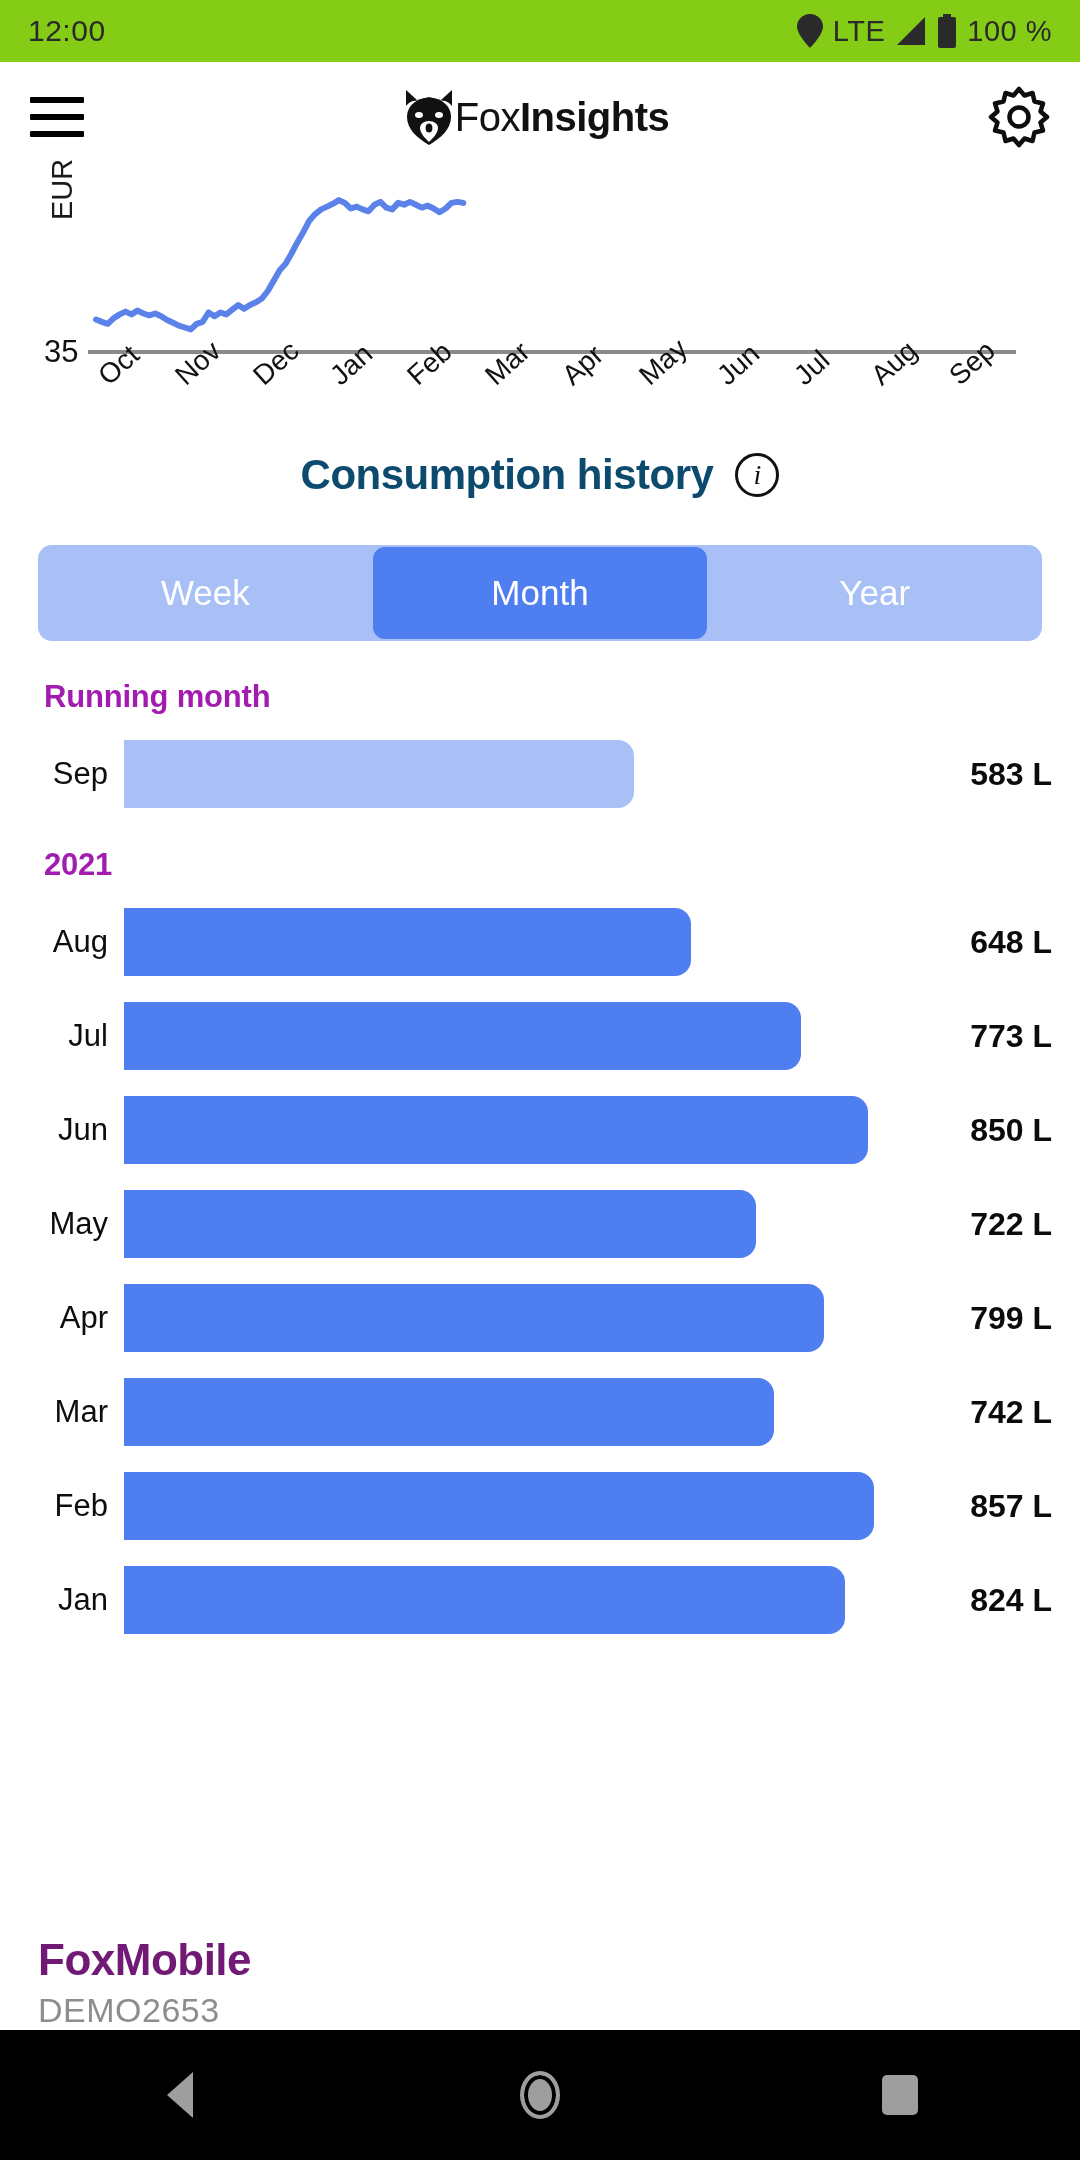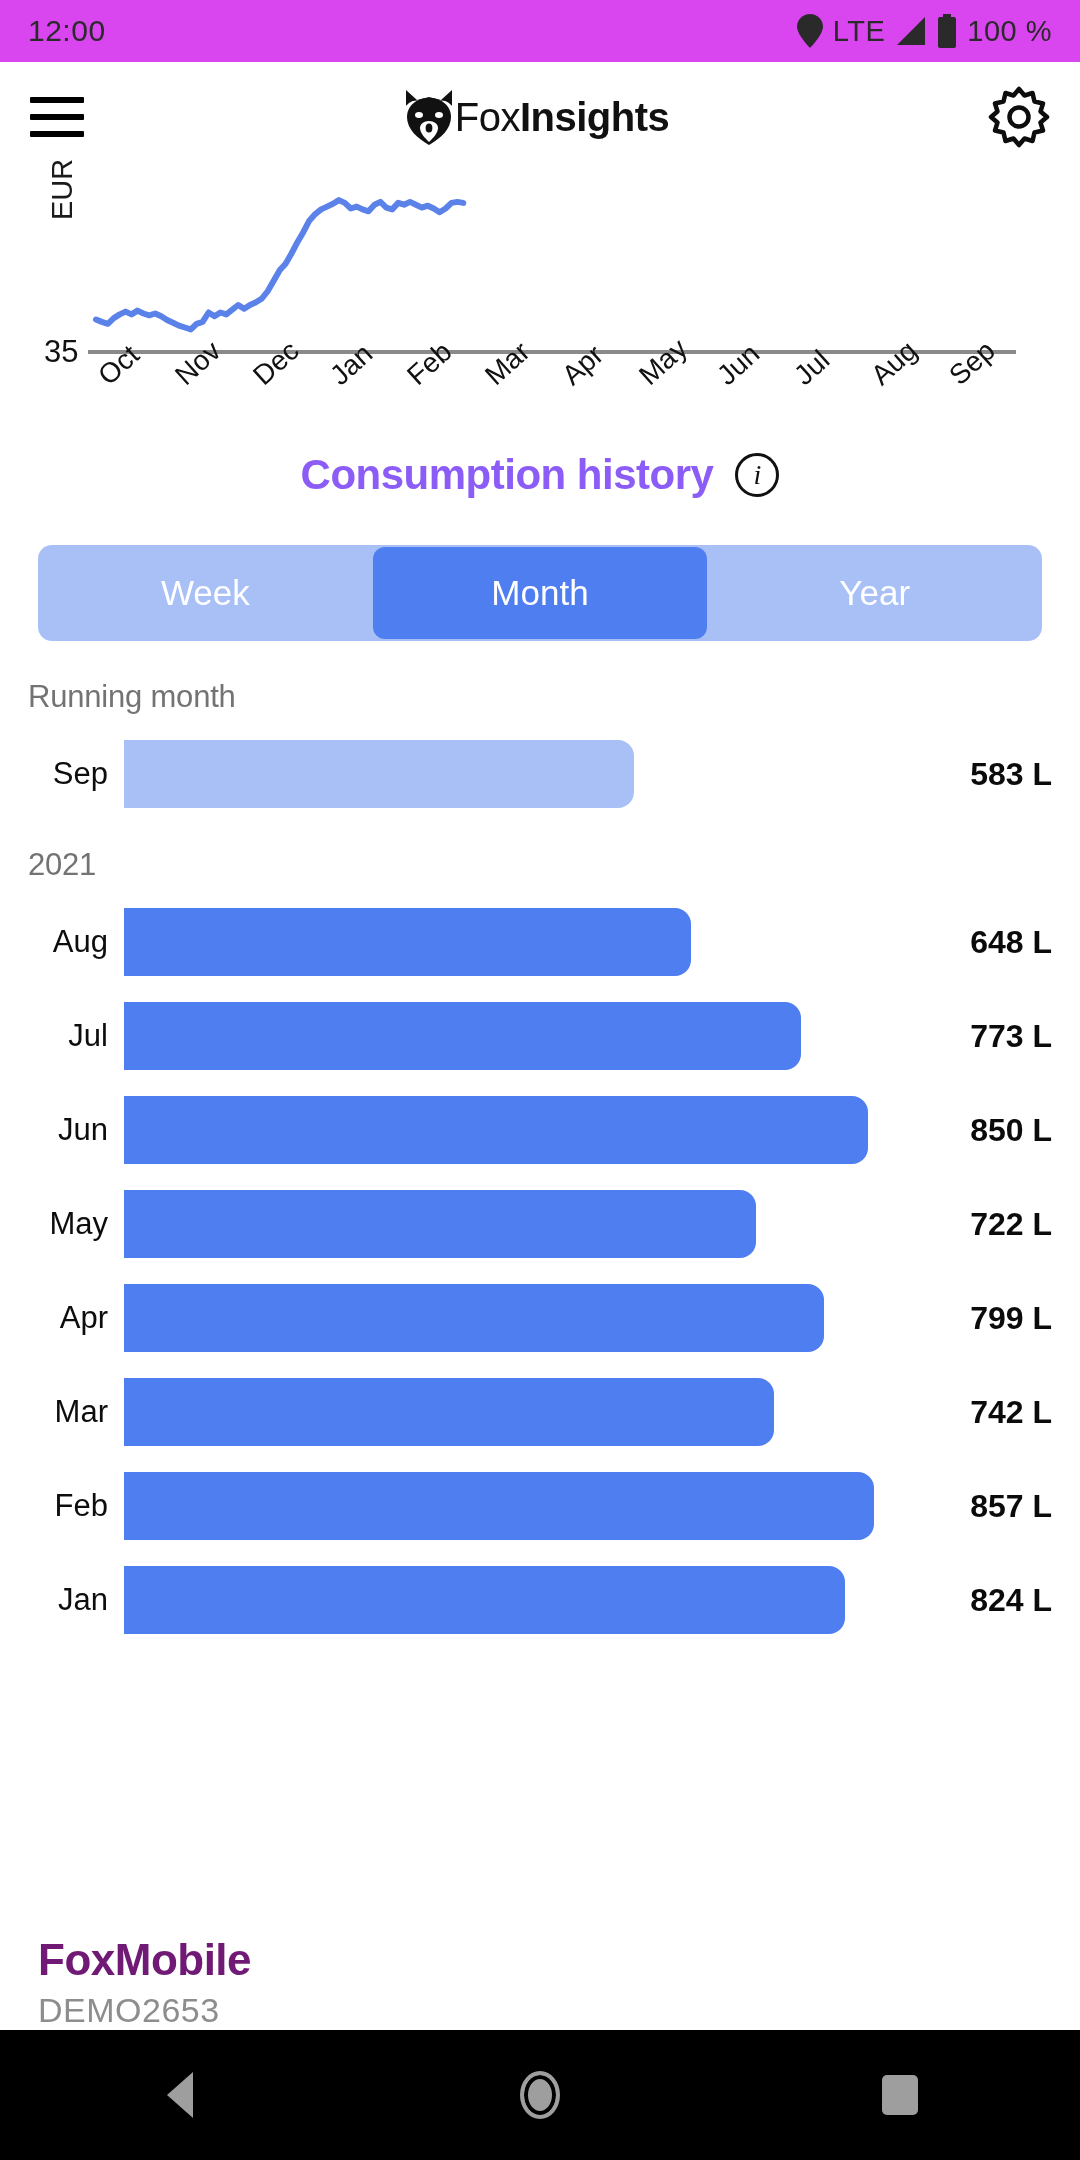--- a/index.html
+++ b/index.html
@@ -11,21 +11,21 @@
     width: 1080px;
     height: 2160px;
     font-family: "Liberation Sans", sans-serif;
     overflow: hidden;
     position: relative;
   }
 
   
   .status-bar {
     height: 62px;
-    background: #d946ef;
+    background: #84cc16;
     display: flex;
     align-items: center;
     justify-content: space-between;
     padding: 0 28px;
     box-sizing: border-box;
   }
   .status-time {
     font-size: 30px;
     color: #2a2a2a;
     letter-spacing: 0.5px;
@@ -128,21 +128,21 @@
   .section-title-row {
     display: flex;
     align-items: center;
     justify-content: center;
     gap: 22px;
     height: 96px;
   }
   .section-title {
     font-size: 42px;
     font-weight: 700;
-    color: #8b5cf6;
+    color: #0c4a6e;
     letter-spacing: -0.5px;
   }
   .info-icon {
     width: 44px;
     height: 44px;
     border: 3px solid #111;
     border-radius: 50%;
     display: flex;
     align-items: center;
     justify-content: center;
@@ -181,23 +181,23 @@
     margin: 0;
   }
 
   
   .bars-area {
     margin-top: 38px;
     padding: 0 28px 0 28px;
   }
   .group-label {
     font-size: 31px;
-    font-weight: 400;
-    color: #737373;
-    margin: 0 0 12px 0;
+    font-weight: 700;
+    color: #a21caf;
+    margin: 0 0 12px 16px;
     letter-spacing: -0.2px;
   }
   .group-label.year {
     margin-top: 26px;
   }
   .bar-row {
     display: flex;
     align-items: center;
     height: 94px;
   }

